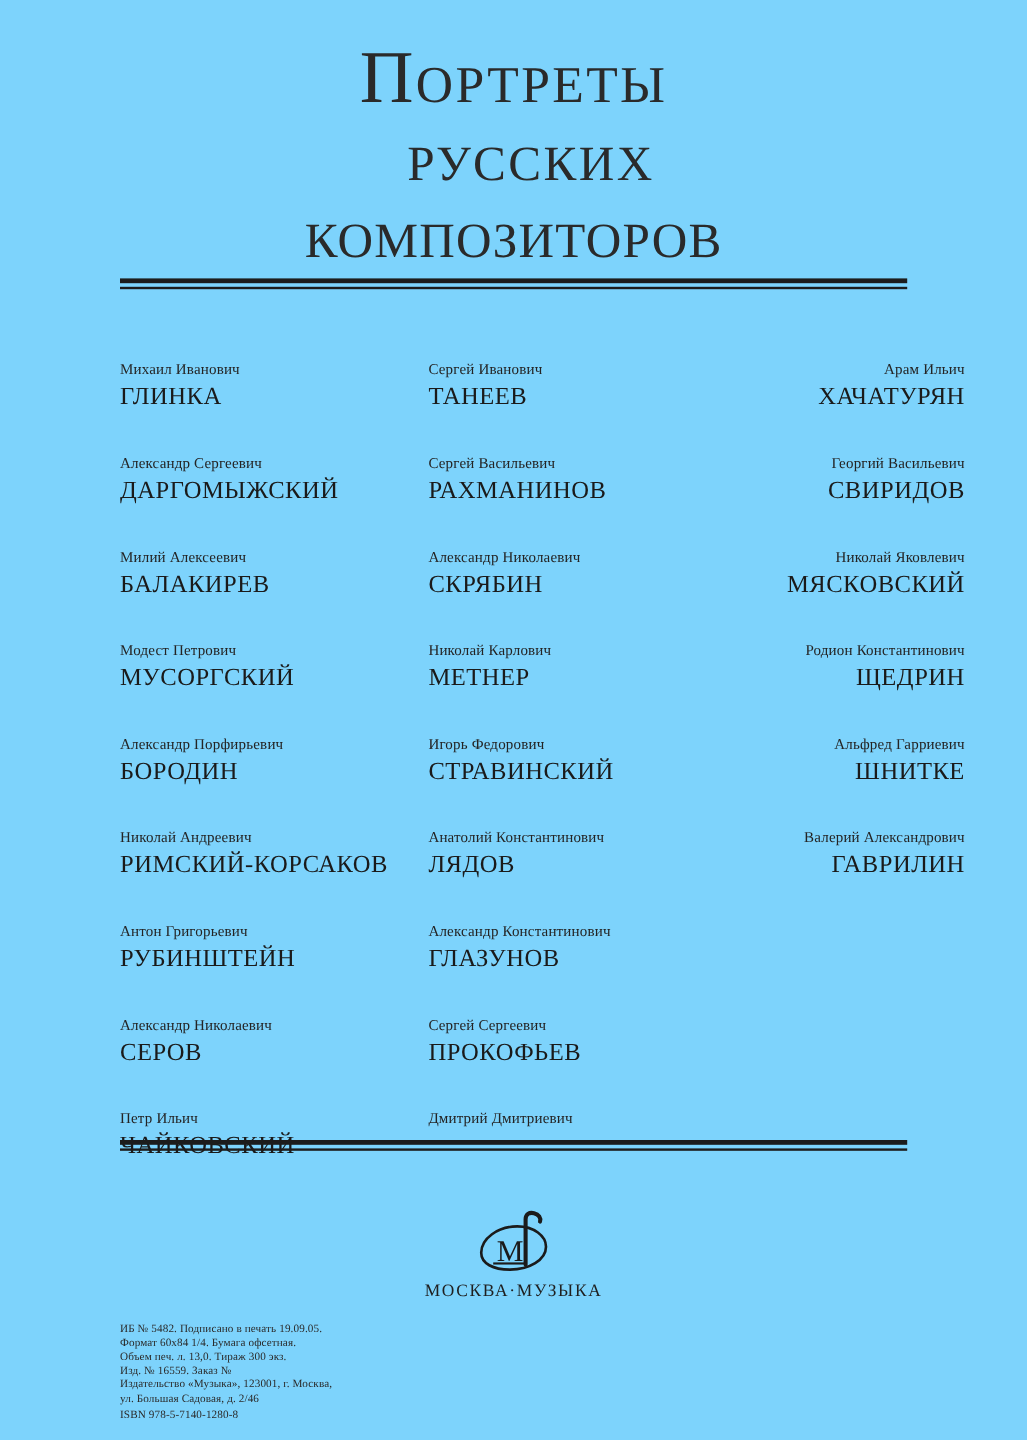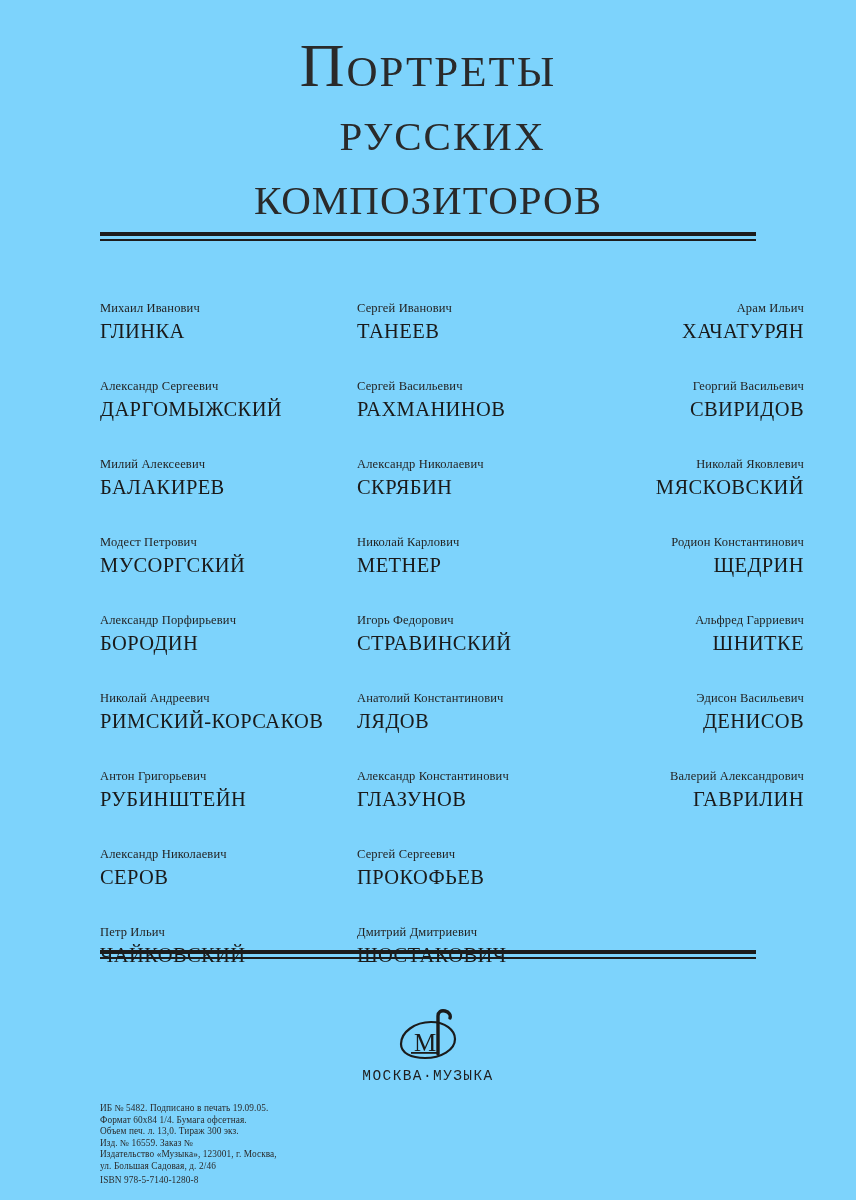--- a/index.html
+++ b/index.html
@@ -122,21 +122,21 @@
   }
   .publisher-mark {
     display: block;
     margin: 0 auto 4px auto;
   }
   .publisher-name {
     font-size: 14.5px;
     font-variant: small-caps;
     letter-spacing: 1.4px;
     color: #1f1f1f;
-    font-family: Liberation Mono, monospace;
+    font-family: Liberation Serif, serif;
   }
 
   
   .colophon {
     position: absolute;
     left: 100px;
     top: 1103px;
     font-size: 9.3px;
     line-height: 11.6px;
     color: #2b2b2b;
@@ -230,21 +230,20 @@
         <div class="composer">
           <div class="composer-given">Александр Константинович</div>
           <div class="composer-surname">ГЛАЗУНОВ</div>
         </div>
         <div class="composer">
           <div class="composer-given">Сергей Сергеевич</div>
           <div class="composer-surname">ПРОКОФЬЕВ</div>
         </div>
         <div class="composer">
           <div class="composer-given">Дмитрий Дмитриевич</div>
-          <div class="composer-surname">ШОСТАКОВИЧ</div>
         </div>
       </div>
       <div class="column">
         <div class="composer">
           <div class="composer-given">Арам Ильич</div>
           <div class="composer-surname">ХАЧАТУРЯН</div>
         </div>
         <div class="composer">
           <div class="composer-given">Георгий Васильевич</div>
           <div class="composer-surname">СВИРИДОВ</div>
@@ -253,24 +252,20 @@
           <div class="composer-given">Николай Яковлевич</div>
           <div class="composer-surname">МЯСКОВСКИЙ</div>
         </div>
         <div class="composer">
           <div class="composer-given">Родион Константинович</div>
           <div class="composer-surname">ЩЕДРИН</div>
         </div>
         <div class="composer">
           <div class="composer-given">Альфред Гарриевич</div>
           <div class="composer-surname">ШНИТКЕ</div>
-        </div>
-        <div class="composer">
-          <div class="composer-given">Эдисон Васильевич</div>
-          <div class="composer-surname">ДЕНИСОВ</div>
         </div>
         <div class="composer">
           <div class="composer-given">Валерий Александрович</div>
           <div class="composer-surname">ГАВРИЛИН</div>
         </div>
       </div>
     </div>
 
   <div class="rule-group rule-bottom">
     <div class="rule-thick"></div>

